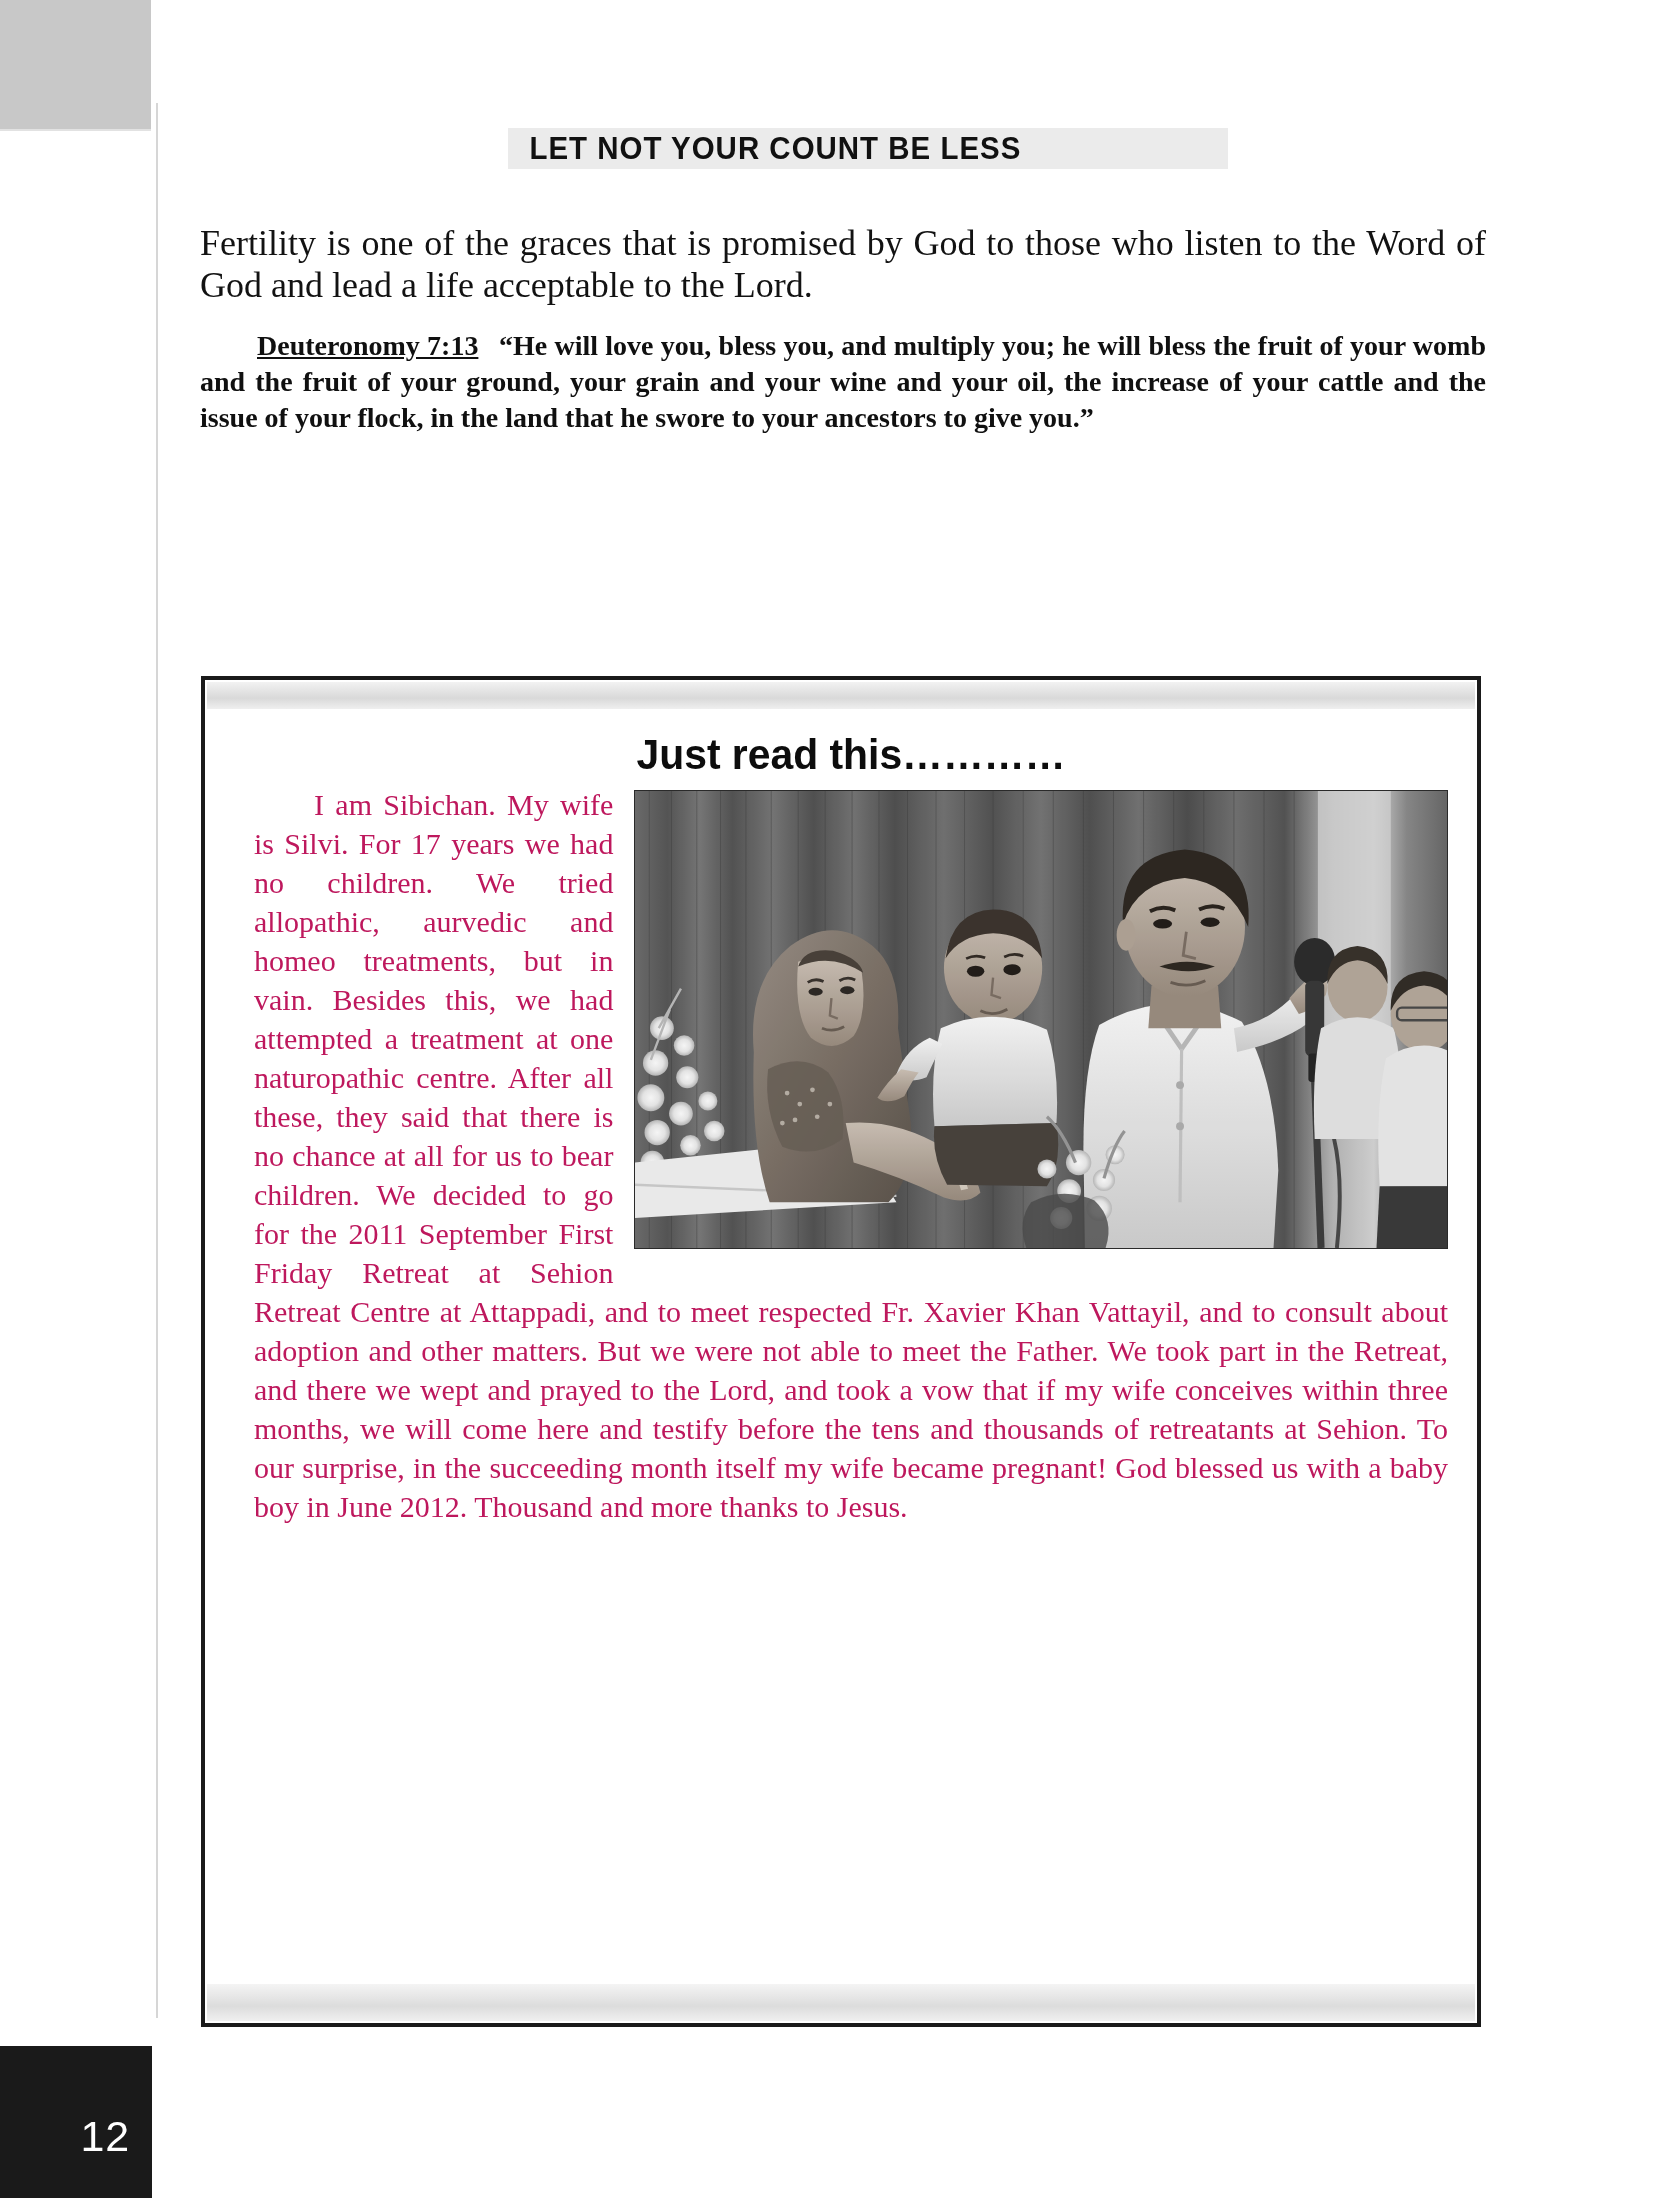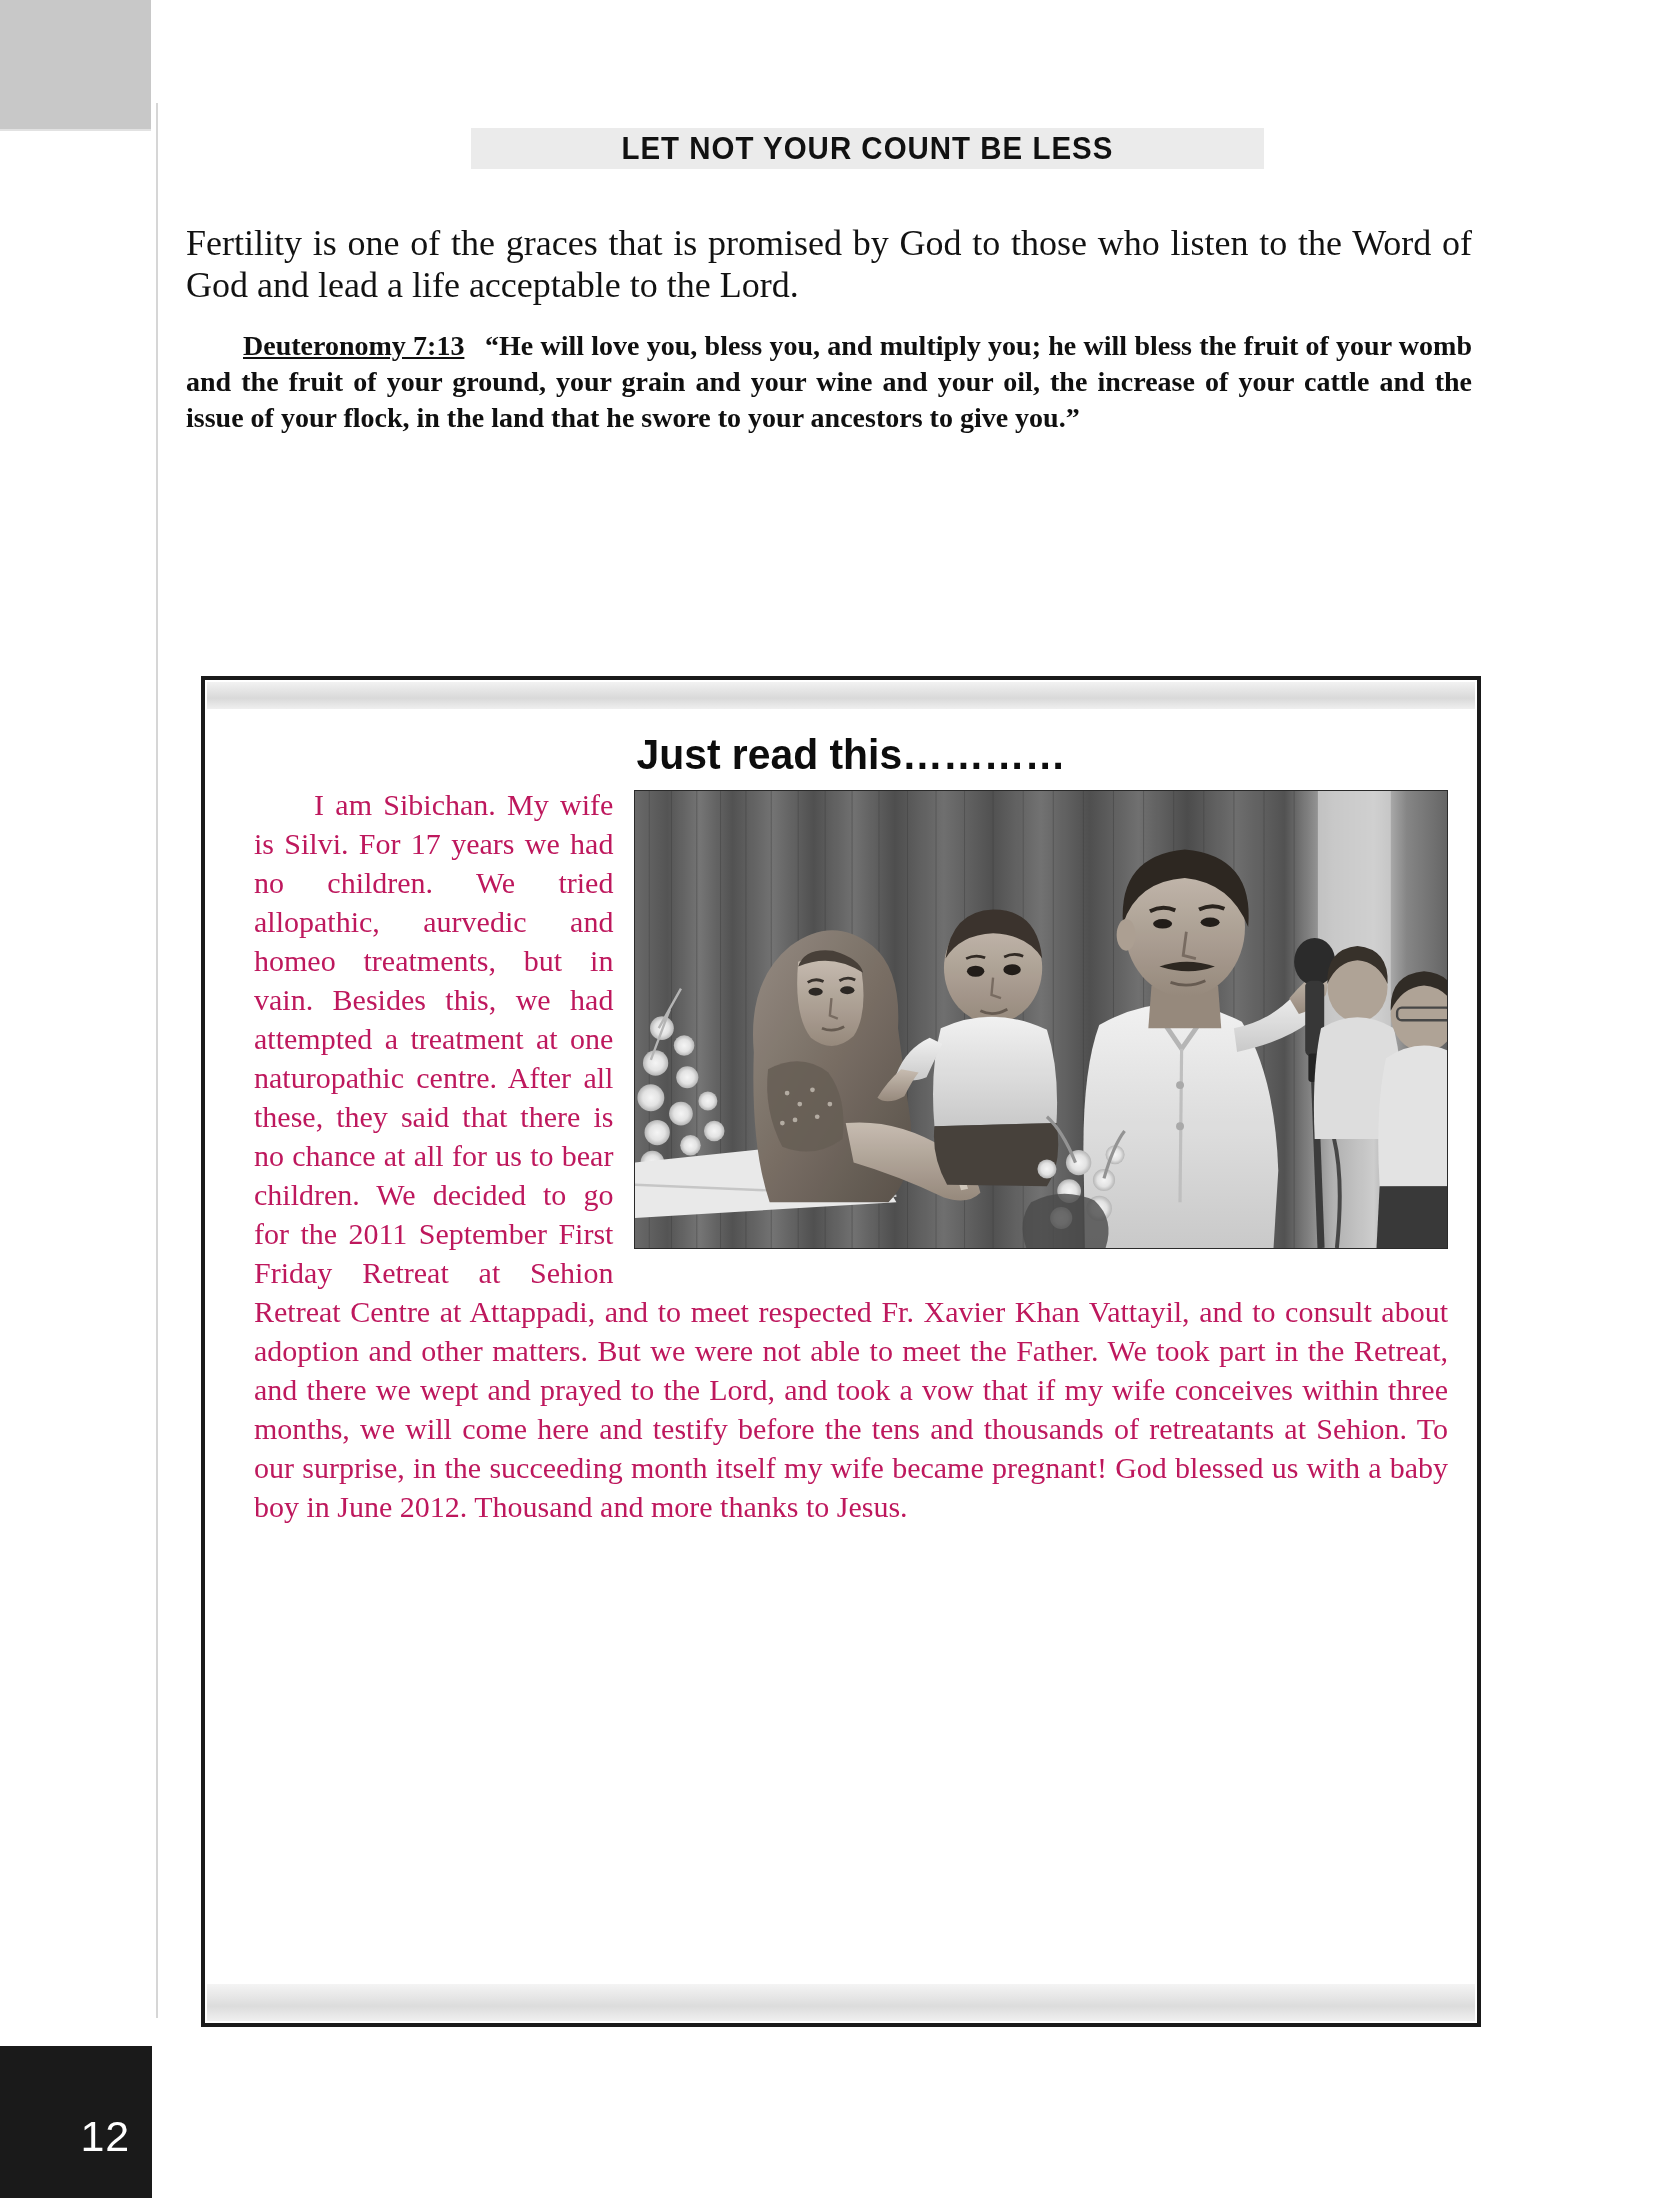--- a/index.html
+++ b/index.html
@@ -51,43 +51,42 @@
     font-size: 43px;
     font-weight: 400;
     line-height: 1;
     padding: 29px 22px 0 0;
     letter-spacing: 0.8px;
   }
 
   
   .running-head {
     position: absolute;
-    left: 471px;
+    left: 508px;
     top: 128px;
-    width: 793px;
+    width: 720px;
     height: 41px;
     background: #ebebeb;
     display: flex;
     align-items: center;
-    justify-content: center;
   }
   .running-head-text {
     font-family: "Liberation Sans", sans-serif;
     font-weight: 700;
     font-size: 32px;
     letter-spacing: 1.1px;
     color: #111111;
     transform: scaleX(0.92);
     white-space: nowrap;
   }
 
   
   .content {
     position: absolute;
-    left: 186px;
+    left: 200px;
     top: 222px;
     width: 1286px;
   }
 
   p.intro {
     margin: 0;
     font-size: 36px;
     line-height: 1.18;
     text-align: justify;
     color: #121212;

